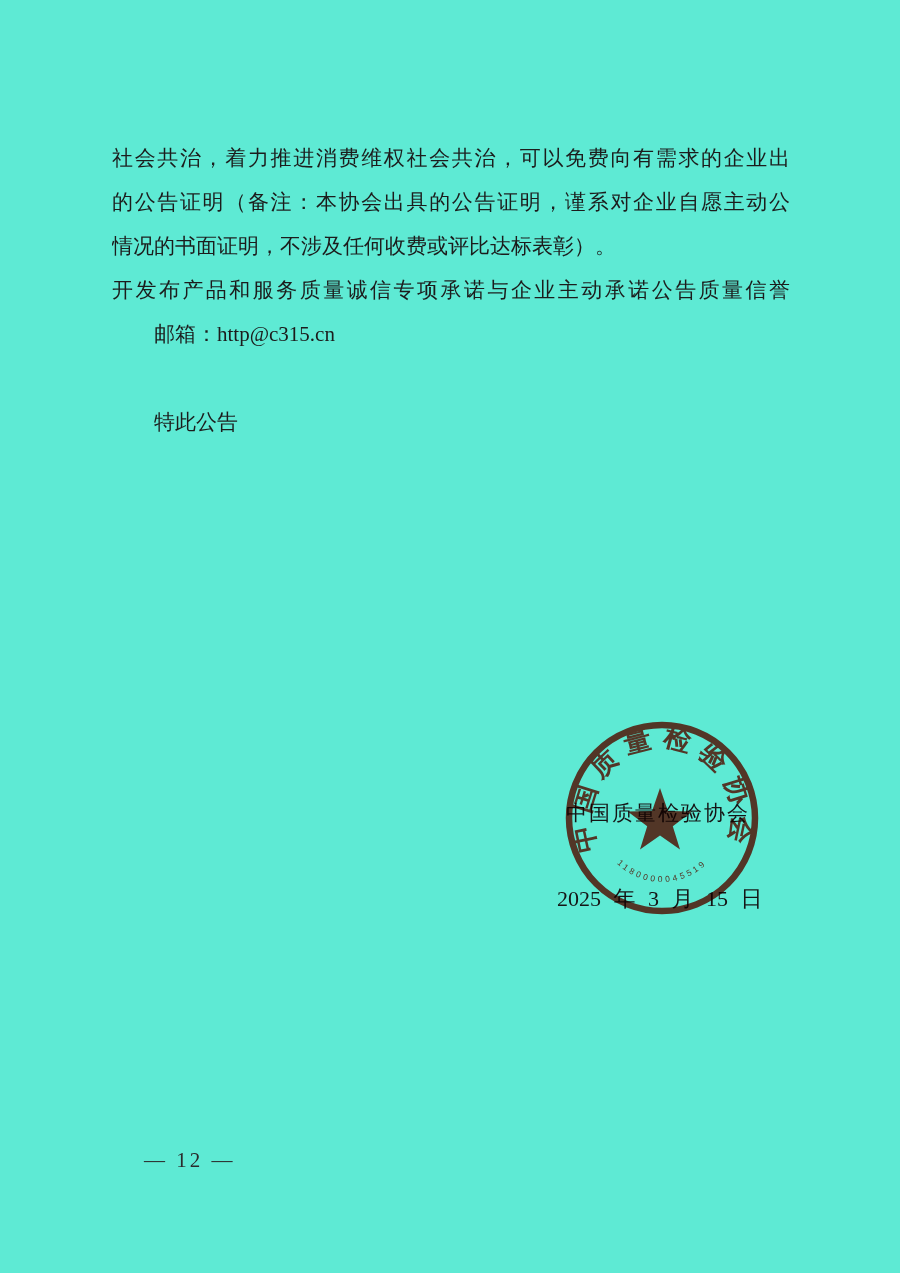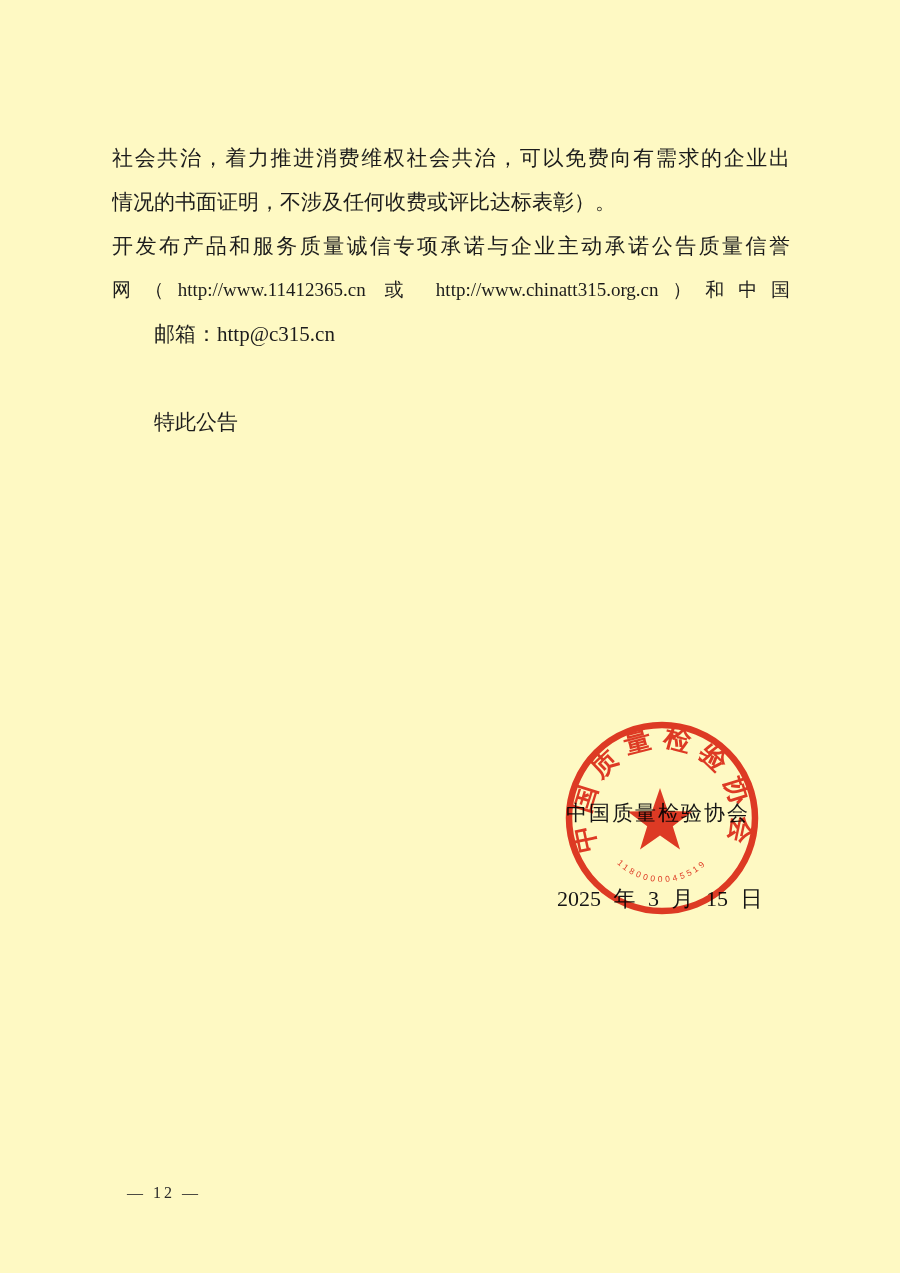--- a/index.html
+++ b/index.html
@@ -4,21 +4,21 @@
 <style>
   html, body {
     margin: 0;
     padding: 0;
     background: #ffffff;
   }
   .page {
     position: relative;
     width: 900px;
     height: 1273px;
-    background: #fef9c3;
+    background: #5eead4;
     overflow: hidden;
     font-family: "Liberation Serif", "DejaVu Serif", serif;
     color: #1c1c1c;
   }
   .body-text {
     position: absolute;
     left: 112px;
     top: 136px;
     width: 678px;
     font-size: 21px;
@@ -73,38 +73,37 @@
     font-size: 27px;
     letter-spacing: 9px;
   }
   .seal-code-text {
     font-family: "Liberation Sans", "DejaVu Sans", sans-serif;
     font-size: 8.5px;
     letter-spacing: 3px;
   }
   .footer {
     position: absolute;
-    left: 127px;
+    left: 144px;
     top: 1148px;
-    font-size: 16px;
+    font-size: 21px;
     letter-spacing: 3px;
     color: #2b2b2b;
-    margin-top: 36px;
   }
 </style>
 </head>
 <body>
 
 <div class="page">
 
   <div class="body-text">
     <div class="line just">社会共治，着力推进消费维权社会共治，可以免费向有需求的企业出</div>
+    <div class="line just">的公告证明（备注：本协会出具的公告证明，谨系对企业自愿主动公</div>
     <div class="line">情况的书面证明，不涉及任何收费或评比达标表彰）。</div>
     <div class="line just">开发布产品和服务质量诚信专项承诺与企业主动承诺公告质量信誉</div>
-    <div class="line just cond">网（http://www.11412365.cn 或 http://www.chinatt315.org.cn）和中国</div>
     <div class="line ind">邮箱：http@c315.cn</div>
     <div class="spacer"></div>
     <div class="line ind">特此公告</div>
   </div>
 
   <div class="signature">中国质量检验协会</div>
 
   <div class="date">2025 年 3 月 15 日</div>
 
   <div class="seal-wrap">

